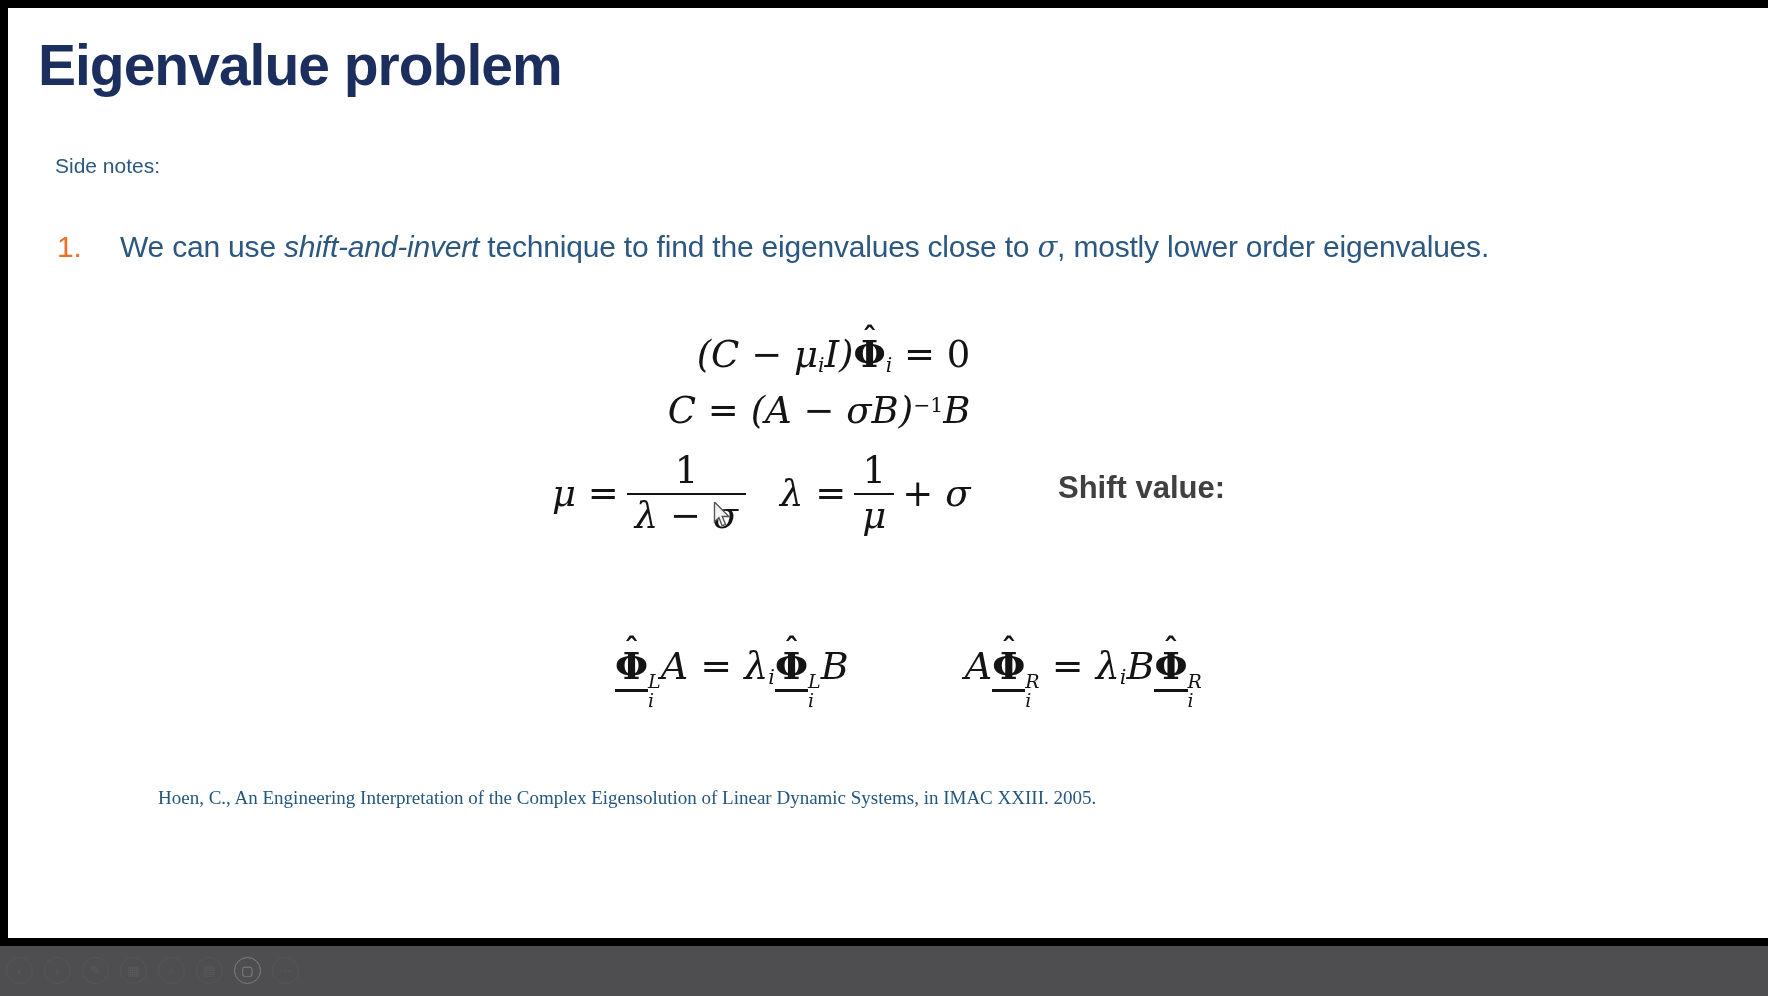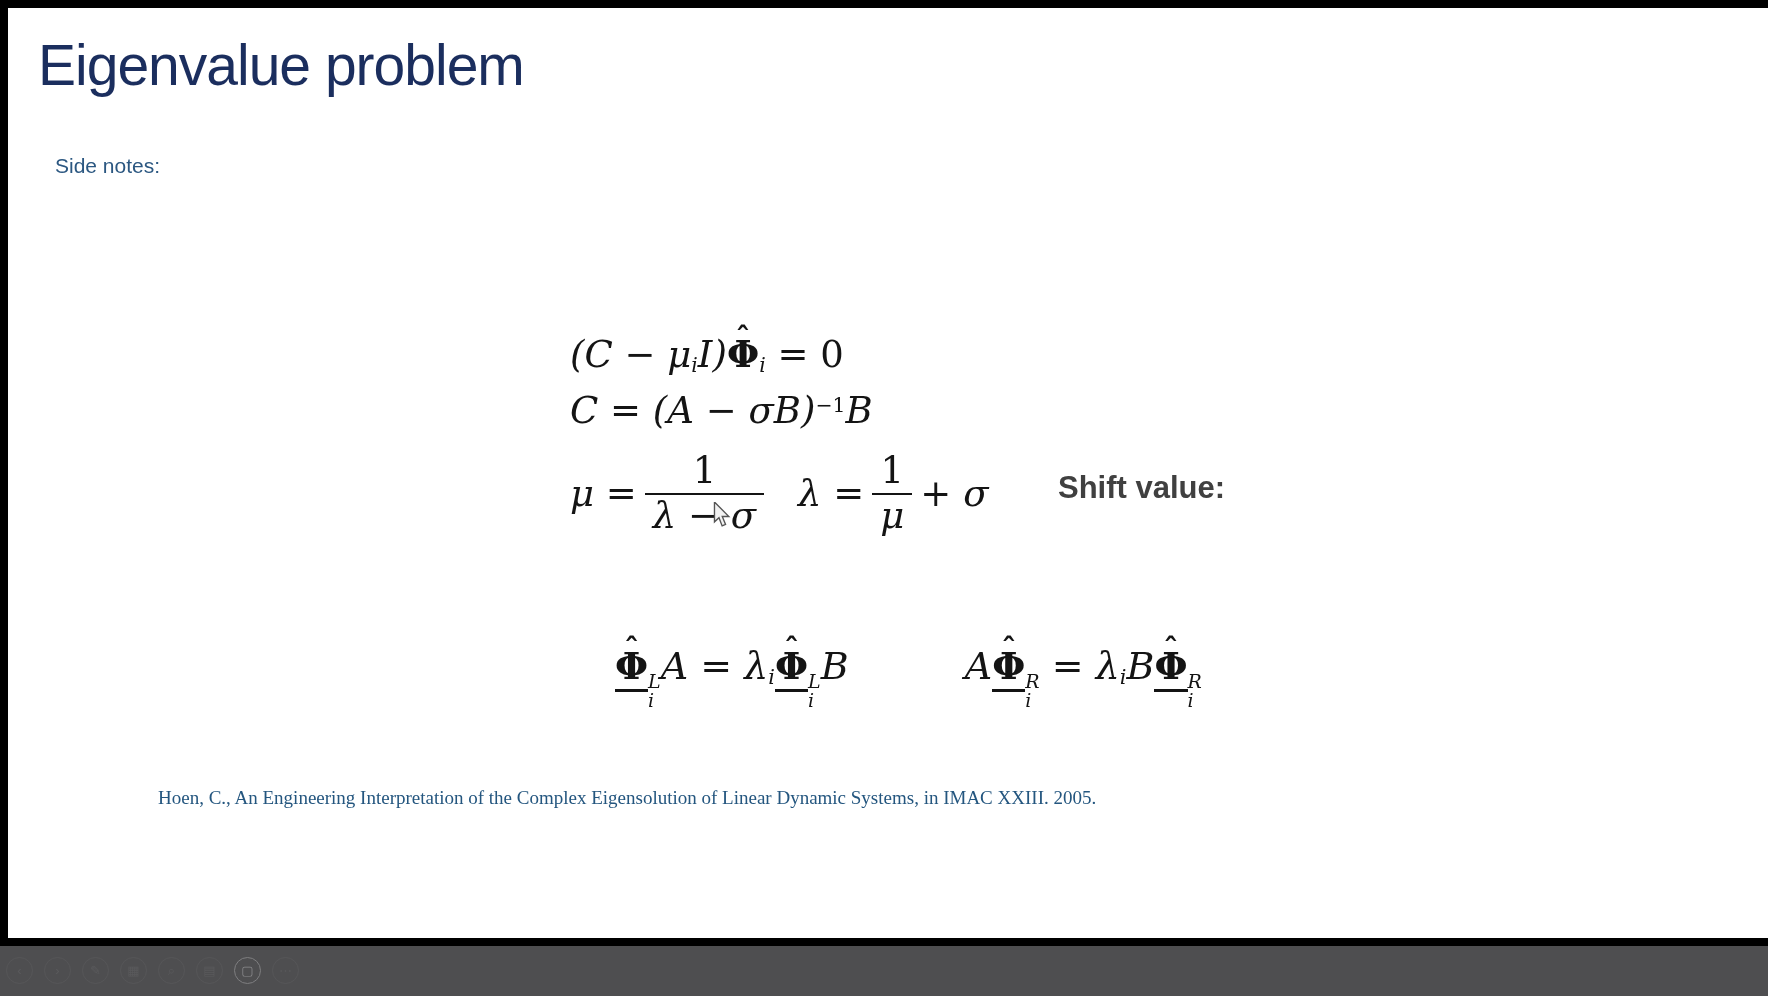--- a/index.html
+++ b/index.html
@@ -8,21 +8,21 @@
     background:#000;
     font-family:"Liberation Sans",sans-serif;
   }
   
   .slide{
     position:absolute;left:8px;top:8px;width:1760px;height:930px;
     background:#ffffff;
   }
   .title{
     position:absolute;left:30px;top:24px;
-    font-size:57px;font-weight:400;letter-spacing:-1px;
+    font-size:57px;font-weight:700;letter-spacing:-1px;
     color:#1b2e5e;
   }
   .side-notes{
     position:absolute;left:47px;top:146px;
     font-size:21px;color:#2b5781;
   }
   .list-row{position:absolute;left:49px;right:28px;color:#2b5781;font-size:30px;letter-spacing:-0.2px;}
   .row-1{top:222px;}
   .row-2{top:577px;}
   .num{
@@ -34,21 +34,21 @@
 
   
   .math{
     font-family:"DejaVu Serif","Liberation Serif",serif;
     color:#141414;
   }
   .it{font-style:italic;}
   .up{font-style:normal;}
   .msub{font-size:0.55em;font-style:italic;vertical-align:-0.25em;}
   .msup{font-size:0.55em;font-style:normal;vertical-align:0.55em;letter-spacing:0;}
-  .eq-block{position:absolute;left:562px;top:324px;font-size:37px;}
+  .eq-block{position:absolute;left:544px;top:324px;font-size:37px;text-align:right;}
   .eq-line{margin-bottom:12px;white-space:nowrap;}
   .eq-line-3{display:flex;align-items:center;margin-top:18px;}
   .frac{display:inline-flex;flex-direction:column;align-items:center;margin:0 8px;line-height:1.15;}
   .frac .num-part{padding:0 6px;}
   .frac .den-part{border-top:2.5px solid #141414;padding:0 8px;}
   .gap-s{display:inline-block;width:26px;}
 
   .phi-term{display:inline-block;white-space:nowrap;}
   .phi-core{position:relative;display:inline-block;font-weight:700;font-style:normal;}
   .phi-hat{
@@ -107,20 +107,23 @@
 </style>
 </head>
 <body>
 
 <div class="slide">
 
   <div class="title">Eigenvalue problem</div>
 
   <div class="side-notes">Side notes:</div>
 
+  <div class="list-row row-1">
+    <span class="num">1.</span><span class="row-text"><span>We can use </span><span class="em-it">shift-and-invert</span><span> technique to find the eigenvalues close to </span><span class="inline-sigma">σ</span><span>, mostly lower order eigenvalues.</span></span>
+  </div>
 
   <div class="eq-block math">
 
     <div class="eq-line">
       <span class="it">(C − μ</span><span class="msub">i</span><span class="it">I)</span><span class="phi-term"><span class="phi-core"><span class="phi-hat">ˆ</span><span>Φ</span></span><span class="msub">i</span></span>&nbsp;<span class="up">= 0</span>
     </div>
 
     <div class="eq-line">
       <span class="it">C</span>&nbsp;<span class="up">=</span>&nbsp;<span class="it">(A − σB)</span><span class="msup">−1</span><span class="it">B</span>
     </div>

